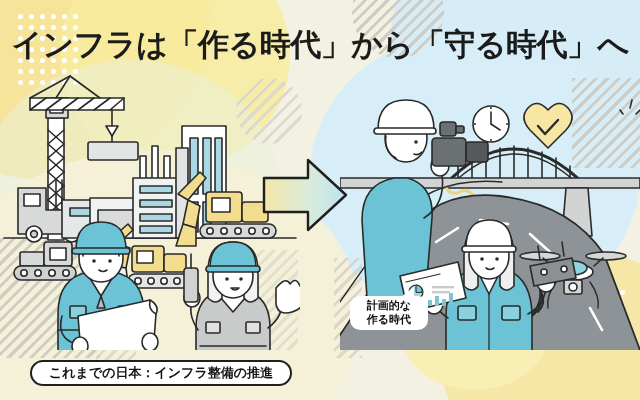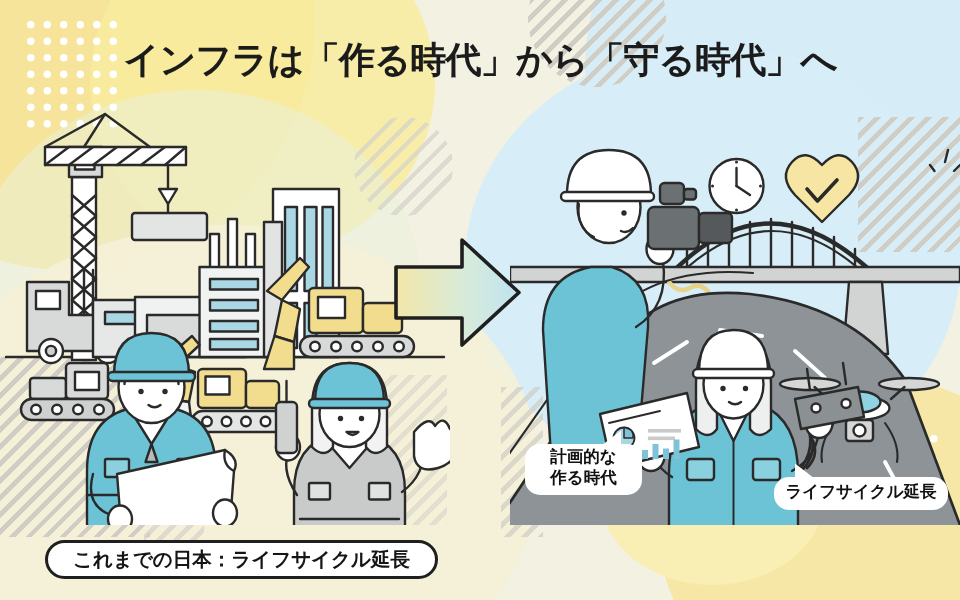--- a/index.html
+++ b/index.html
@@ -30,21 +30,21 @@
   .hatch{
     position:absolute;
     background-image:repeating-linear-gradient(135deg,#cfcdc4 0 3px,rgba(0,0,0,0) 3px 8px);
   }
   .hatch.circle{border-radius:50%;}
   .hatch.light{background-image:repeating-linear-gradient(135deg,#d5d3cb 0 3px,rgba(0,0,0,0) 3px 9px);}
 
   
   .title{
     position:absolute;left:0;right:0;top:24px;text-align:center;
-    font-size:24px;font-weight:bold;color:#1b1b1b;letter-spacing:-0.5px;
+    font-size:31px;font-weight:bold;color:#1b1b1b;letter-spacing:-0.5px;
     white-space:nowrap;
   }
 
   
   .scene{position:absolute;}
   #scene-left{left:0;top:60px;width:300px;height:290px;}
   #scene-right{left:340px;top:60px;width:300px;height:290px;}
 
   
   #arrow{position:absolute;left:262px;top:152px;width:86px;height:86px;}
@@ -500,22 +500,18 @@
       </g>
     </svg>
   </div>
 
   <div class="callout" id="callout-inspect">
     <span class="tail"></span>
     <div>計画的な</div>
     <div>作る時代</div>
   </div>
 
-  <div class="callout" id="callout-lifecycle">
-    <span class="tail"></span>
-    <div>ライフサイクル延長</div>
+
+  <div class="pill" id="pill-left">
+    <span>これまでの日本：インフラ整備の推進</span>
   </div>
 
-  <div class="pill" id="pill-left">
-    <span>これまでの日本：ライフサイクル延長</span>
-  </div>
-
 </div>
 
 </body></html>

